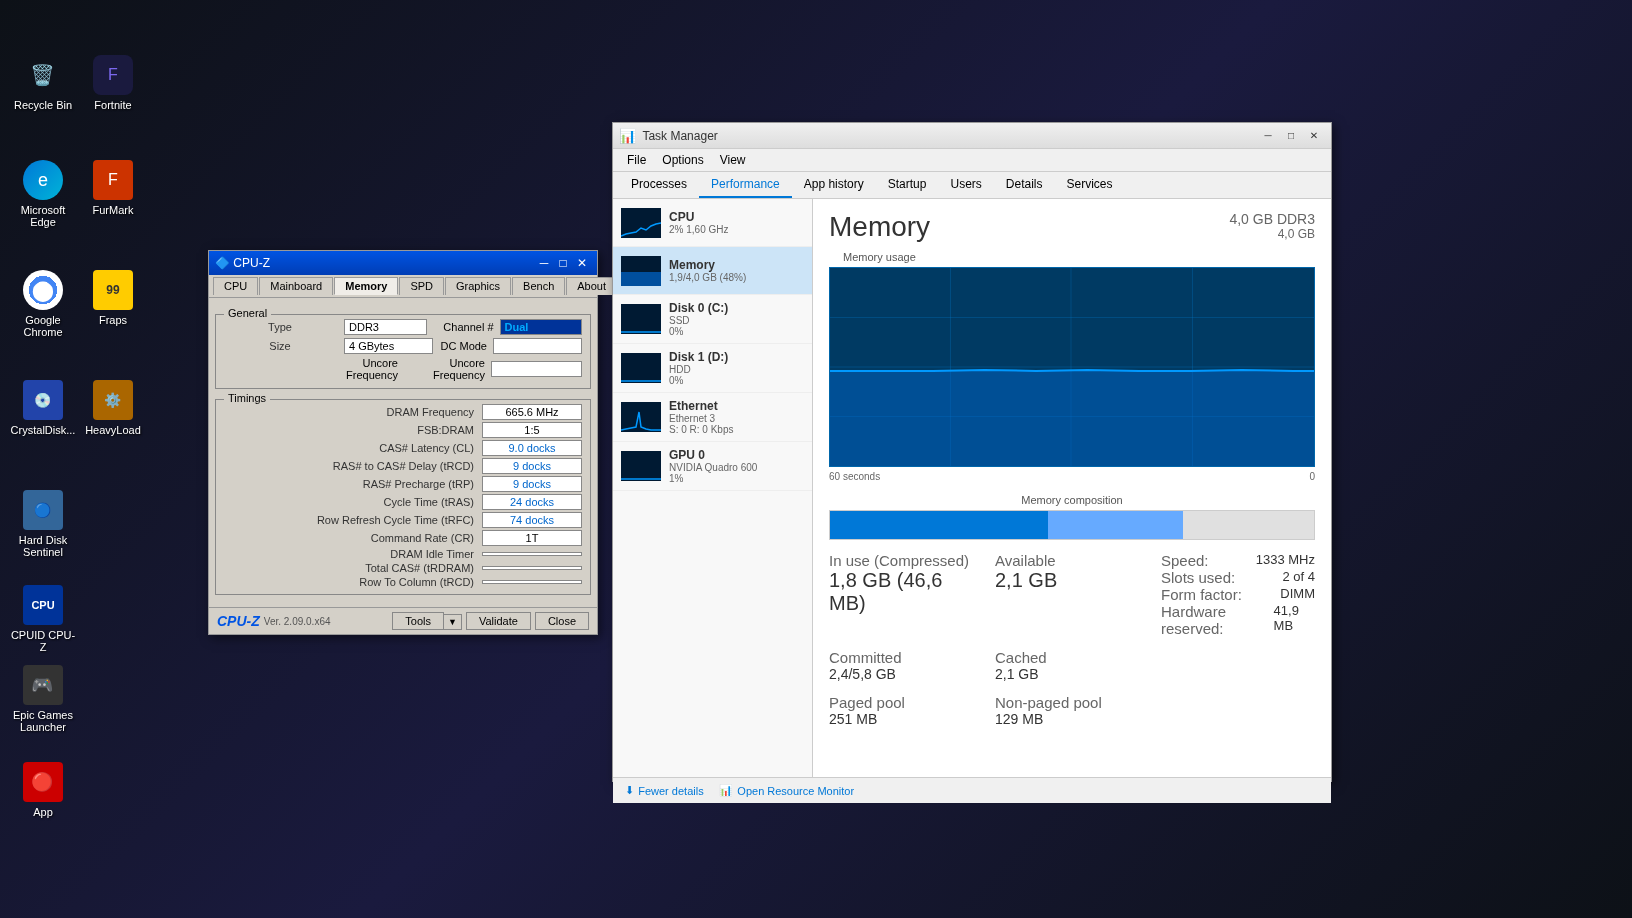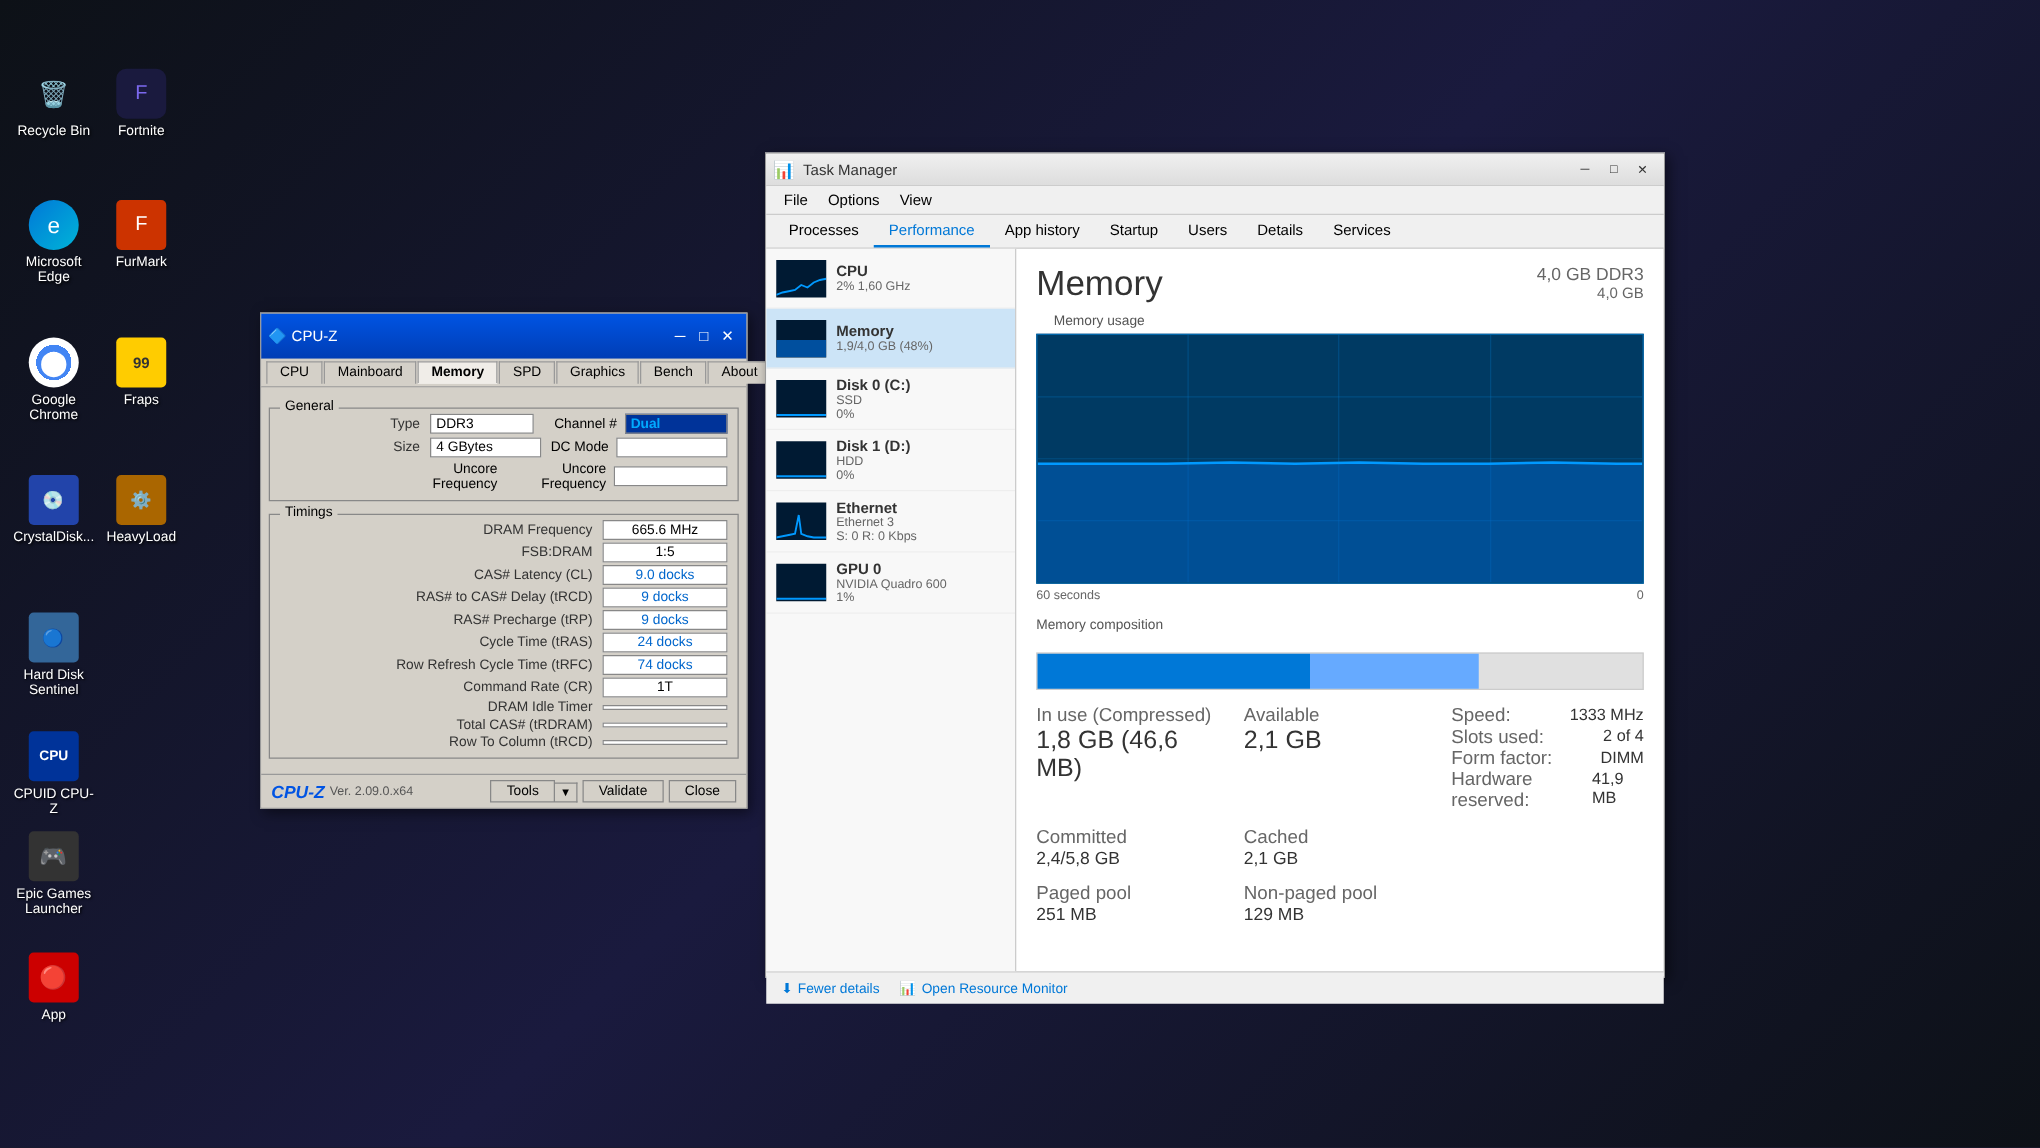--- a/index.html
+++ b/index.html
@@ -73,21 +73,21 @@
       width: 390px;
       background: #d4d0c8;
     }
     .cpuz-titlebar {
       background: linear-gradient(to bottom, #0054e3, #003db5);
       color: white;
       padding: 3px 6px;
       display: flex;
       align-items: center;
       justify-content: space-between;
-      height: 36px;
+      height: 24px;
     }
     .cpuz-menu {
       display: flex;
       gap: 0;
       padding: 2px 4px;
       background: #d4d0c8;
       border-bottom: 1px solid #999;
     }
     .cpuz-tab {
       padding: 2px 10px;
@@ -123,21 +123,21 @@
       font-size: 11px;
     }
     .cpuz-row {
       display: flex;
       align-items: center;
       margin-bottom: 3px;
       font-size: 11px;
     }
     .cpuz-label {
       width: 120px;
-      text-align: right;
+      text-align: center;
       padding-right: 8px;
       color: #333;
     }
     .cpuz-value {
       flex: 1;
       background: white;
       border: 1px solid #888;
       padding: 1px 4px;
       font-size: 11px;
       min-height: 16px;
@@ -341,21 +341,22 @@
       justify-content: space-between;
       font-size: 10px;
       color: #666;
       margin-bottom: 12px;
     }
 
     
     .mem-comp-label {
       font-size: 11px;
       color: #555;
-      margin-bottom: 16px;
+      margin-bottom: 4px;
+      text-align: center;
     }
     .mem-comp-bar {
       width: 100%;
       height: 30px;
       background: #e0e0e0;
       border: 1px solid #ccc;
       display: flex;
       margin-bottom: 12px;
     }
     .mem-comp-used {

